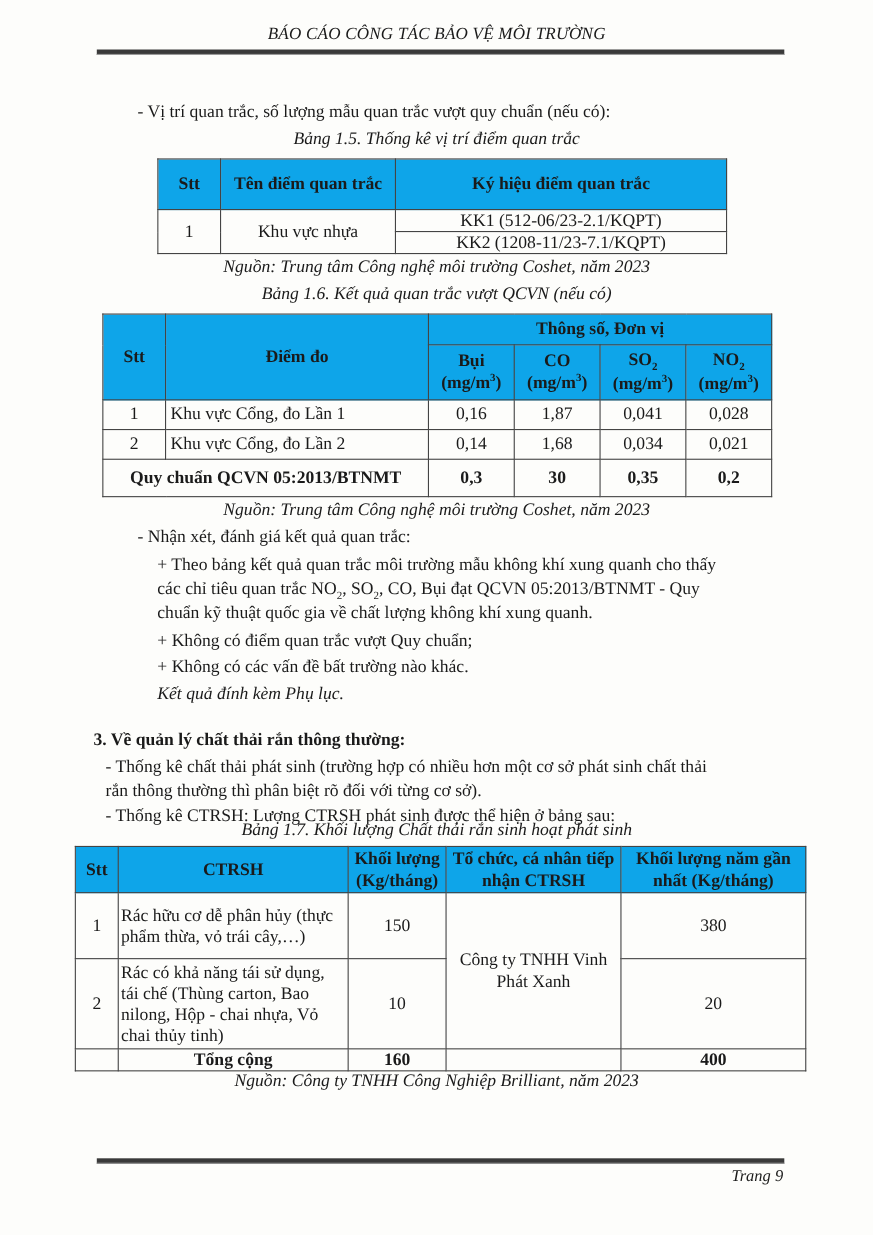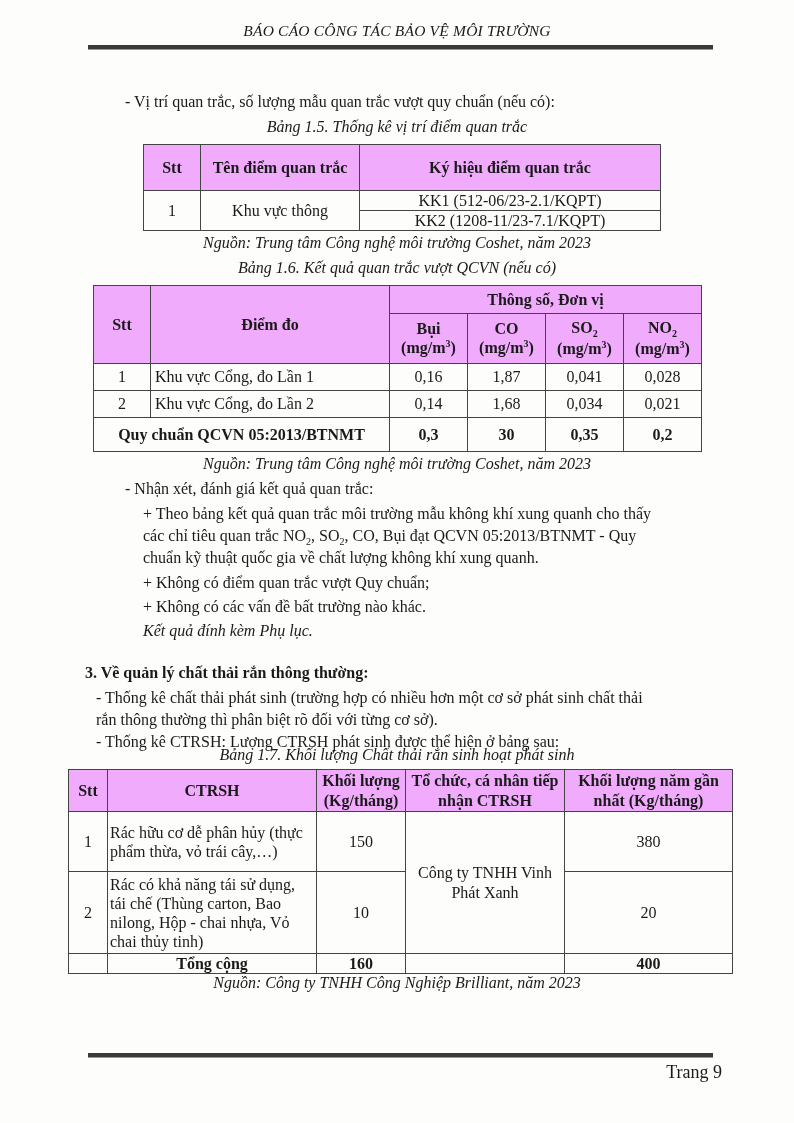--- a/index.html
+++ b/index.html
@@ -3,26 +3,26 @@
 <meta charset="utf-8">
 <style>
   html, body { margin:0; padding:0; }
   body { width:794px; height:1123px; background:#fdfdfb; position:relative; overflow:hidden;
          font-family:"Liberation Serif","DejaVu Serif",serif; color:#1a1a1a; }
   .abs { position:absolute; }
   .header-title { left:0; width:794px; top:22px; text-align:center; font-style:italic; font-size:15.5px; letter-spacing:0.2px; }
   .rule { left:88px; width:625px; height:4px; background:#3a3a3a; border-bottom:1px solid #9a9a9a; }
   .rule.top { top:45px; }
   .rule.bottom { top:1053px; }
-  .page-num { right:72px; top:1062px; font-size:18px; }
+  .page-num { right:82px; top:1062px; font-style:italic; font-size:15px; }
   .line { font-size:16px; line-height:22px; white-space:nowrap; }
   .caption { left:0; width:794px; text-align:center; font-style:italic; font-size:16px; }
   table { border-collapse:collapse; position:absolute; font-size:16px; }
   td, th { border:1px solid #444; text-align:center; vertical-align:middle; padding:0 4px; }
-  th { background:#f0abfc; font-weight:bold; }
+  th { background:#0ea5e9; font-weight:bold; }
   .bold { font-weight:bold; }
   .left { text-align:left; }
   sub, sup { font-size:10px; }
   .t15 { left:143px; top:144px; width:518px; }
   .t16 { left:93px; top:285px; width:609px; }
   .t17 { left:68px; top:769px; width:665px; }
 </style>
 </head>
 <body>
 
@@ -34,21 +34,21 @@
 <div class="abs caption" style="top:118px;">Bảng 1.5. Thống kê vị trí điểm quan trắc</div>
 <table class="t15">
   <tbody>
       <tr style="height:46px;">
     <th style="width:48px;">Stt</th>
     <th style="width:150px;margin-left:48px;">Tên điểm quan trắc</th>
     <th>Ký hiệu điểm quan trắc</th>
   </tr>
   <tr style="height:20px;">
     <td rowspan="2">1</td>
-    <td rowspan="2">Khu vực thông</td>
+    <td rowspan="2">Khu vực nhựa</td>
     <td>KK1 (512-06/23-2.1/KQPT)</td>
   </tr>
   <tr style="height:20px;">
     <td>KK2 (1208-11/23-7.1/KQPT)</td>
   </tr>
 </tbody>
   </table>
 <div class="abs caption" style="top:234px;">Nguồn: Trung tâm Công nghệ môi trường Coshet, năm 2023</div>
 
 <div class="abs caption" style="top:259px;">Bảng 1.6. Kết quả quan trắc vượt QCVN (nếu có)</div>

